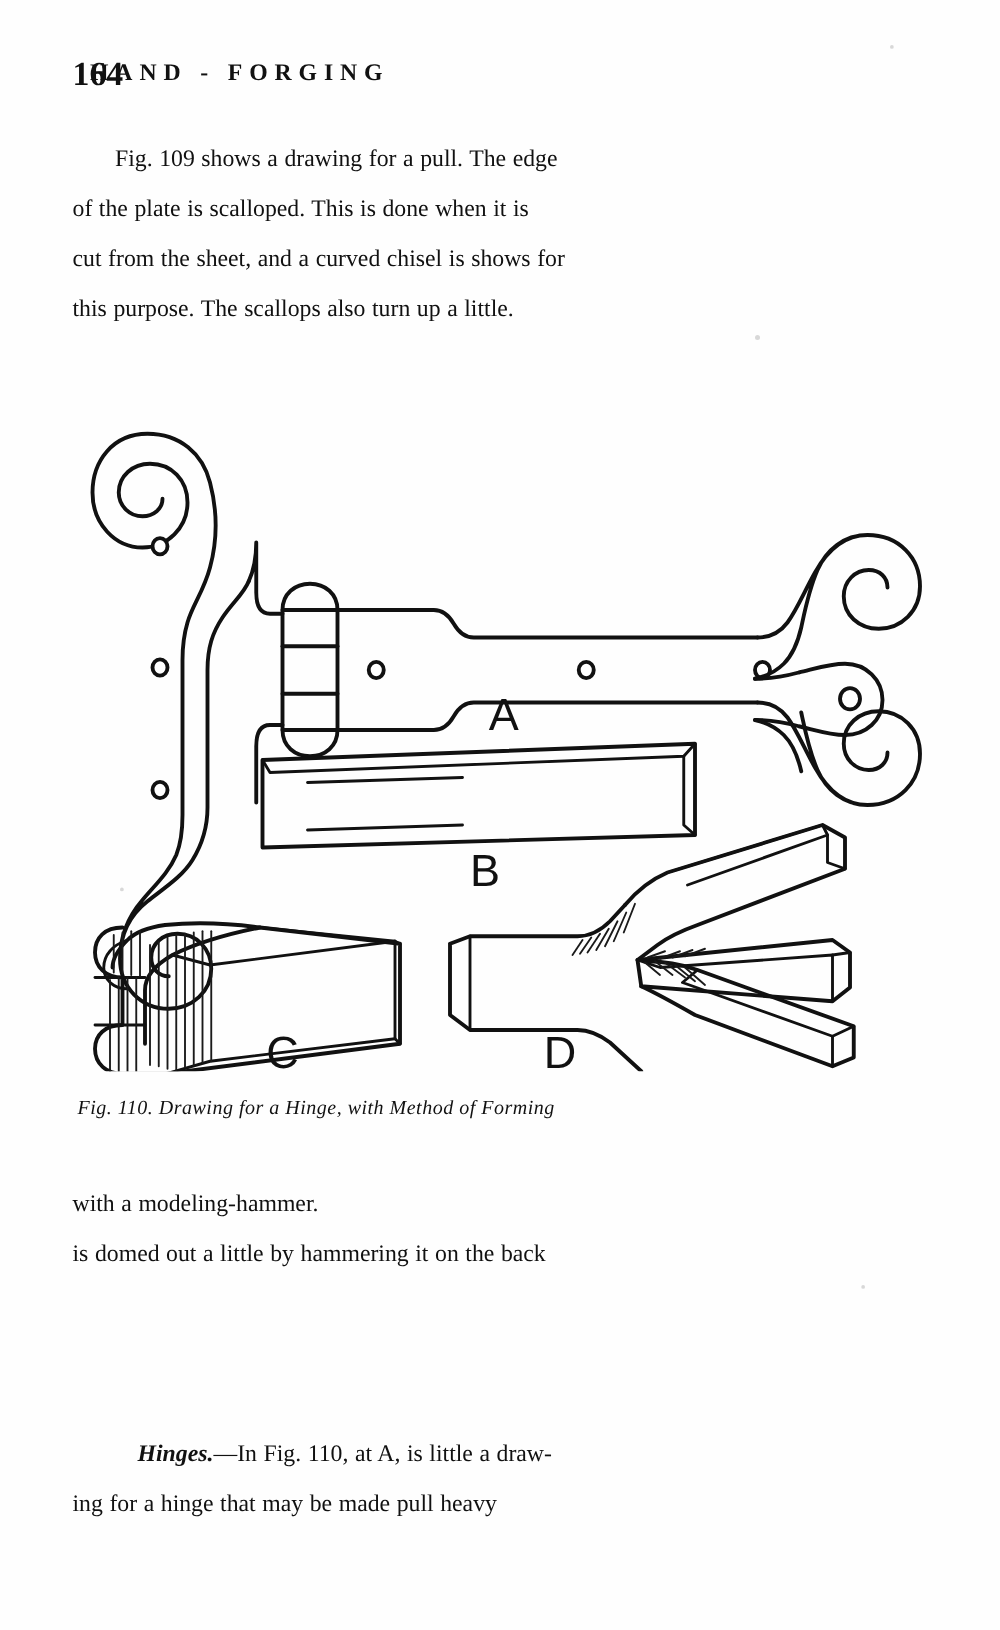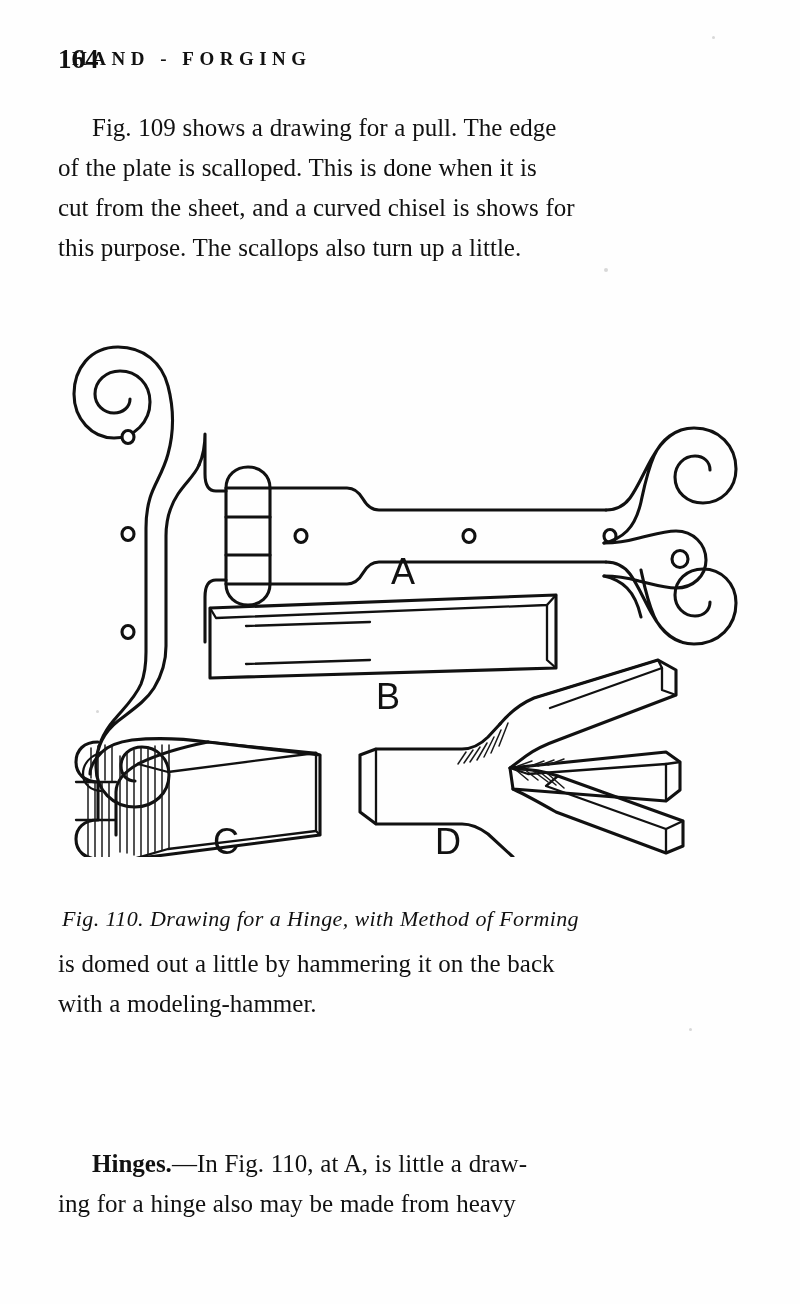--- a/index.html
+++ b/index.html
@@ -50,52 +50,51 @@
     letter-spacing: 5.5px;
     line-height: 34px;
     padding-left: 14px;
   }
 
   
   .para {
     position: absolute;
     left: 58px;
     width: 690px;
-    font-size: 25px;
+    font-size: 19px;
     line-height: 40px;
     text-align: justify;
     text-align-last: left;
     word-spacing: 0.5px;
   }
   .para .ln {
     display: block;
     white-space: nowrap;
   }
   .para .ln.ind {
     text-indent: 34px;
   }
 
   #para-top  { top: 108px; }
   #para-mid  { top: 944px; }
   #para-bot  { top: 1144px; }
 
-  .ital { font-weight: 700; }
+  .ital { font-style: italic; font-weight: 700; margin-left: 18px; }
 
   
   .caption {
     position: absolute;
     left: 62px;
     top: 872px;
     width: 700px;
-    font-size: 22px;
+    font-size: 16px;
     font-style: italic;
     line-height: 30px;
     letter-spacing: 0.4px;
     white-space: nowrap;
-    margin-top: 32px;
   }
 
   
   .figure {
     position: absolute;
     left: 58px;
     top: 312px;
     width: 700px;
     height: 545px;
   }
@@ -385,27 +384,27 @@
       </g>
 
       <text class="plabel" x="390" y="542" text-anchor="middle">D</text>
 
     </svg>
   </div>
 
   <div class="caption">Fig. 110.  Drawing for a Hinge, with Method of Forming</div>
 
   <div class="para" id="para-mid">
+    <span class="ln">with a modeling-hammer.</span>
     <span class="ln">is domed out a little by hammering it on the back</span>
-    <span class="ln">with a modeling-hammer.</span>
   </div>
 
   <div class="para" id="para-bot">
     <span class="ln ind"><span class="ital">Hinges.</span><span>—In Fig. 110, at A, is little a draw-</span></span>
-    <span class="ln">ing for a hinge also may be made from heavy</span>
+    <span class="ln">ing for a hinge that may be made pull heavy</span>
   </div>
 
   <div class="speck" style="left:712px;top:36px;width:3px;height:3px;"></div>
   <div class="speck" style="left:604px;top:268px;width:4px;height:4px;"></div>
   <div class="speck" style="left:689px;top:1028px;width:3px;height:3px;"></div>
   <div class="speck" style="left:96px;top:710px;width:3px;height:3px;"></div>
 
 </div>
 
 </body></html>

